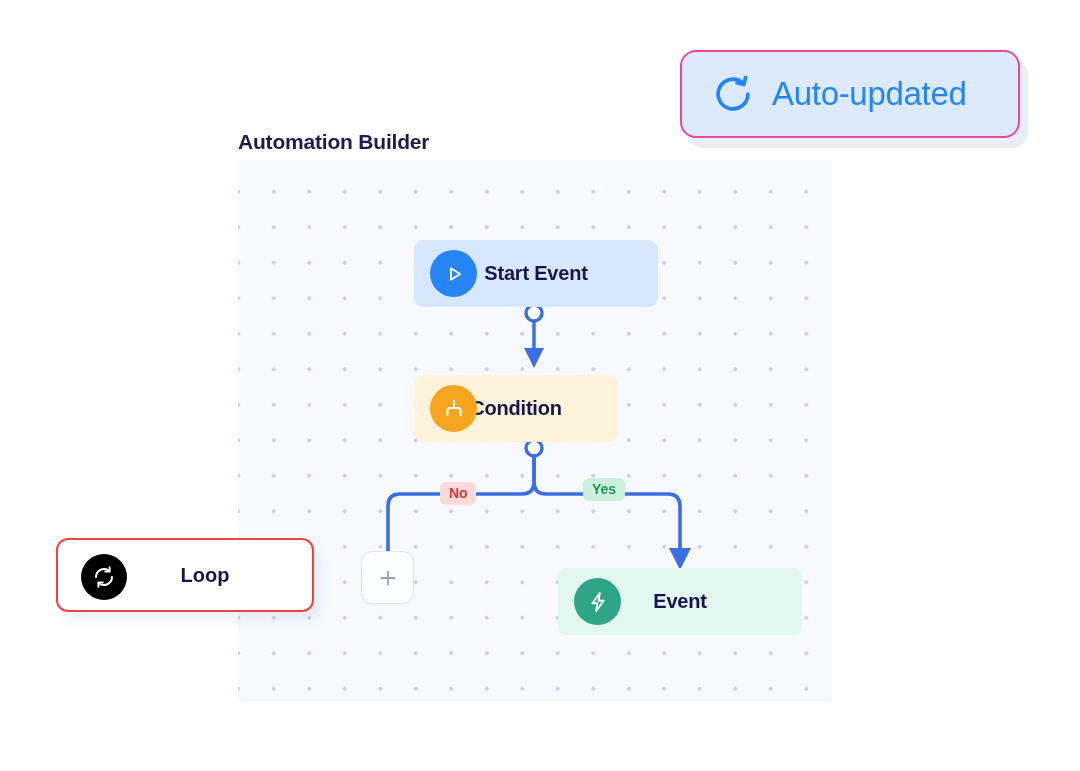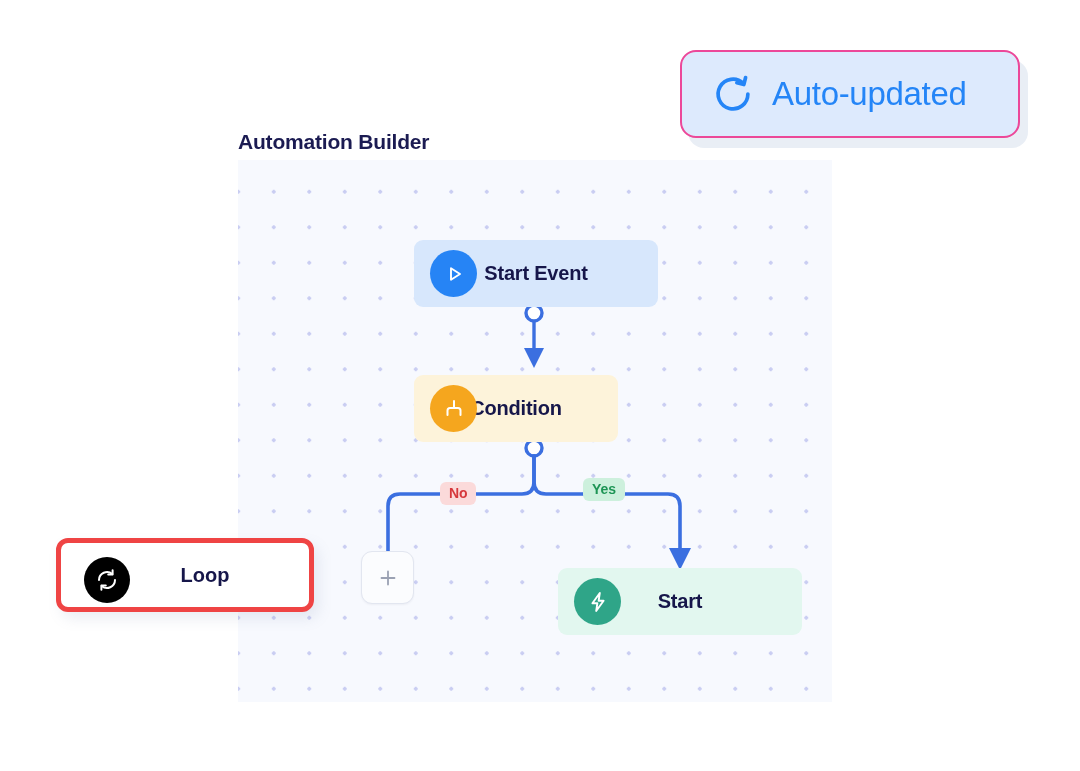--- a/index.html
+++ b/index.html
@@ -194,21 +194,21 @@
 
   
   #loop-card {
     position: absolute;
     left: 56px;
     top: 538px;
     width: 258px;
     height: 74px;
     box-sizing: border-box;
     background: #ffffff;
-    border: 5px solid #ef4444;
+    border: 2px solid #ef4444;
     border-radius: 12px;
     display: flex;
     align-items: center;
     box-shadow: 5px 7px 14px rgba(110,125,160,0.13);
   }
   #loop-card .loop-icon {
     position: absolute;
     left: 23px;
     top: 14px;
     width: 46px;
@@ -275,21 +275,21 @@
     </span>
     <span class="node-label">Condition</span>
   </div>
 
   <div class="node" id="node-action">
     <span class="node-icon">
       <svg width="26" height="26" viewBox="0 0 26 26">
         <path d="M14.8 4 7.4 14.2 12.4 14.2 11.2 22 18.6 11.8 13.6 11.8 Z" fill="none" stroke="#ffffff" stroke-width="1.9" stroke-linejoin="round"></path>
       </svg>
     </span>
-    <span class="node-label">Start</span>
+    <span class="node-label">Event</span>
   </div>
 
   <div id="node-add">
     <svg class="plus-ic" width="20" height="20" viewBox="0 0 20 20">
       <path d="M10 3.5 L10 16.5 M3.5 10 L16.5 10" stroke="#9aa1b3" stroke-width="1.8" stroke-linecap="round"></path>
     </svg>
   </div>
 
   <div class="branch-label" id="label-no">No</div>
   <div class="branch-label" id="label-yes">Yes</div>

